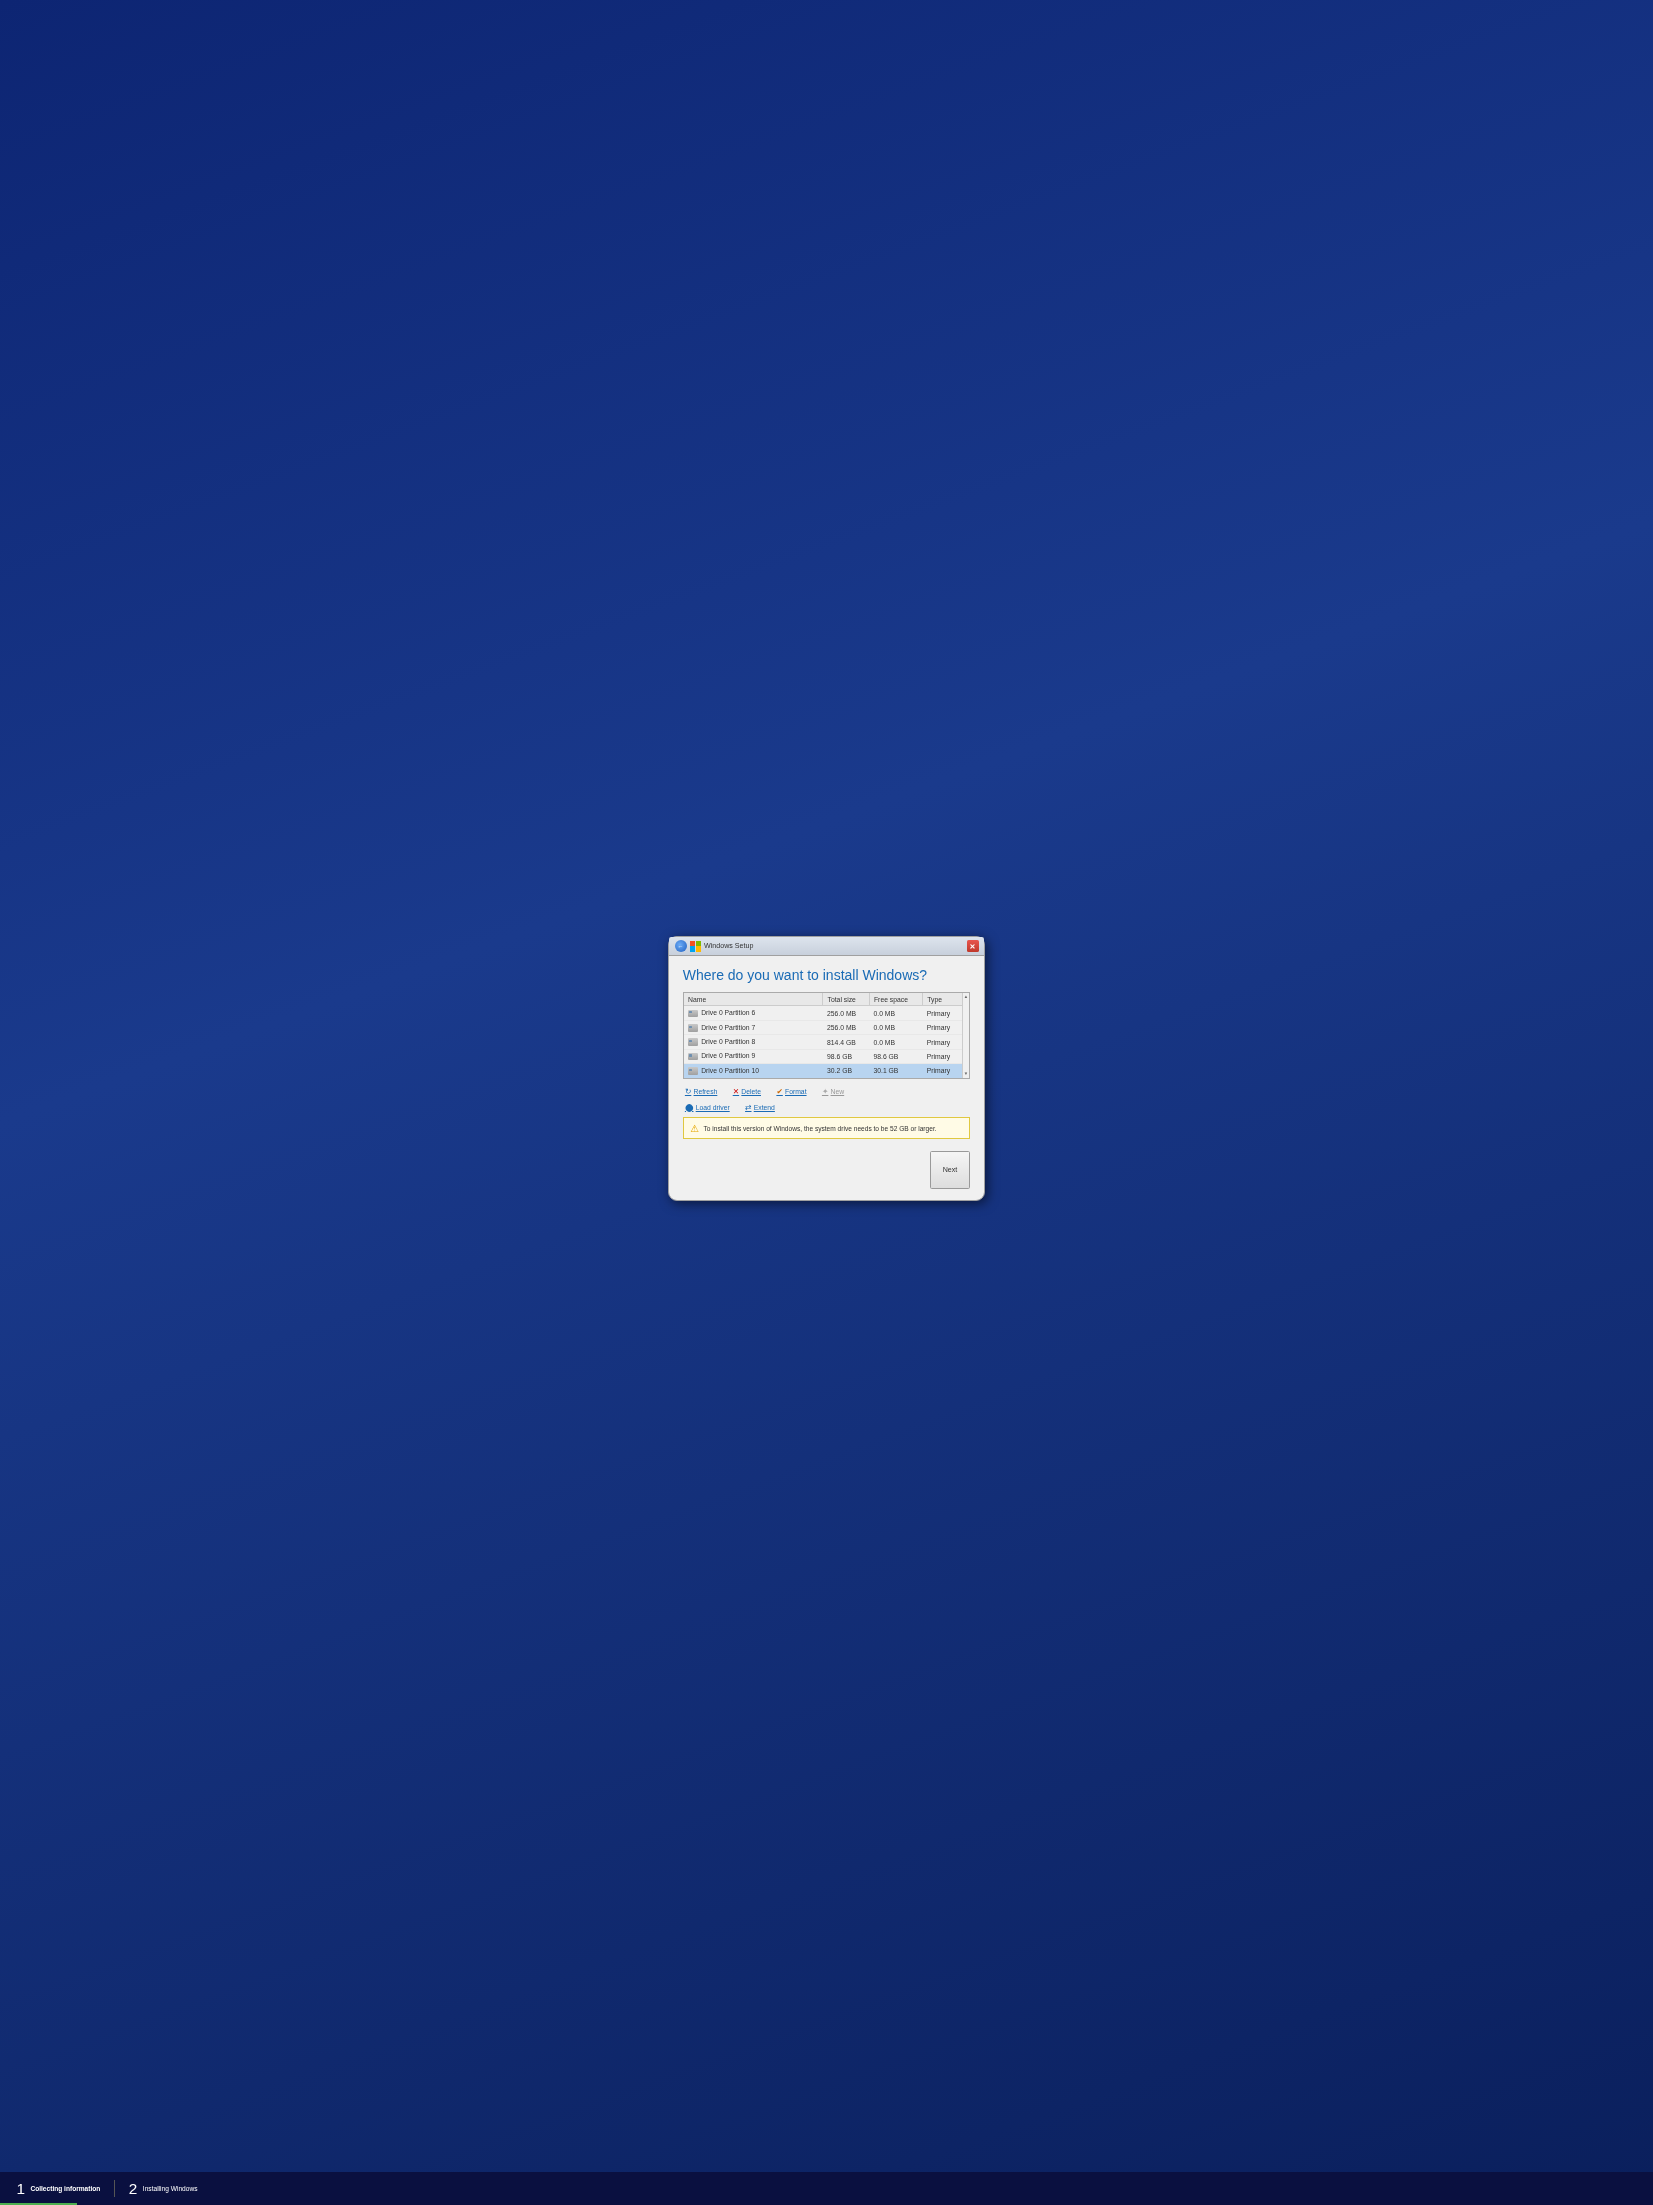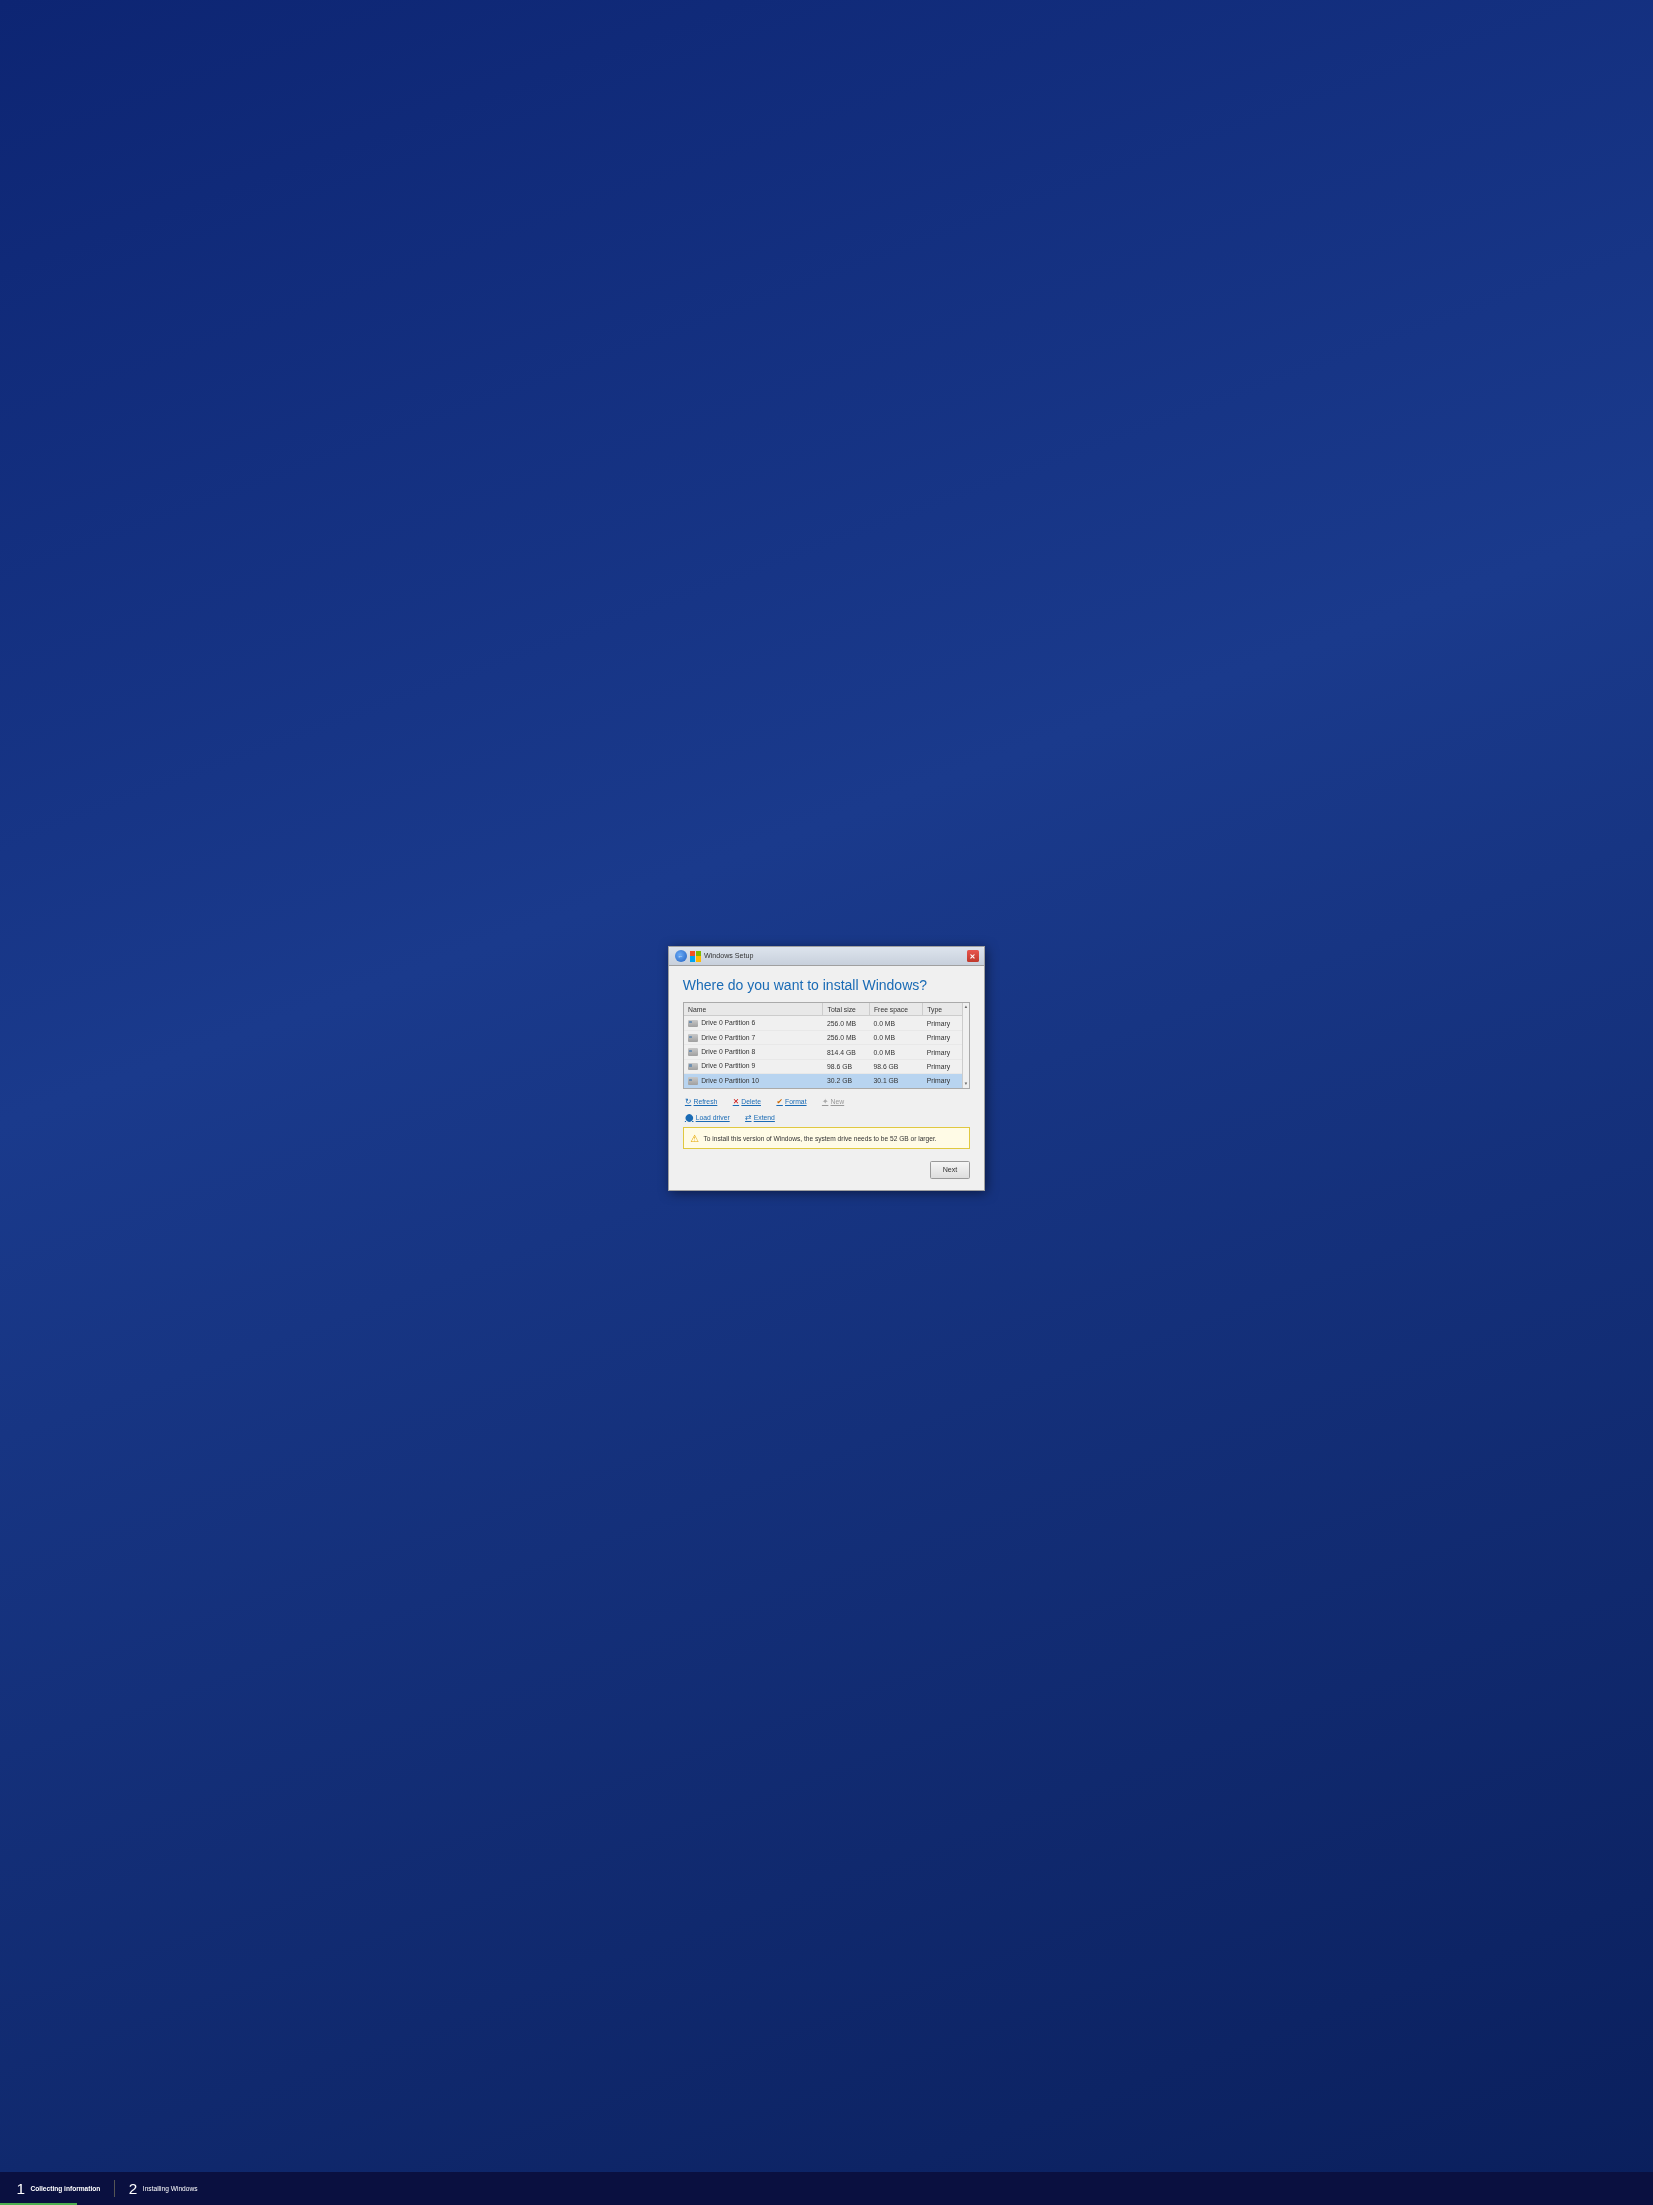--- a/index.html
+++ b/index.html
@@ -23,21 +23,21 @@
       display: flex;
       flex-direction: column;
       align-items: center;
       justify-content: center;
       position: relative;
     }
 
     .dialog {
       background: #f0f0f0;
       border: 0.5px solid #a0a0a0;
-      border-radius: 0;
+      border-radius: 9px;
       width: 317px;
       box-shadow: 2.2px 2.2px 11px rgba(0,0,0,0.5);
       position: relative;
       top: -44px;
       margin-top: 20px;
     }
 
     .title-bar {
       background: linear-gradient(to bottom, #dde4ed, #c8d0dc);
       border-bottom: 0.5px solid #a0a0a0;
@@ -216,21 +216,21 @@
       flex-shrink: 0;
     }
 
     .dialog-footer {
       display: flex;
       justify-content: flex-end;
       padding-top: 3.3px;
     }
 
     .next-btn {
-      padding: 4px 12px;
+      padding: 14px 12px;
       background: linear-gradient(to bottom, #f5f5f5, #ddd);
       border: 0.5px solid #999;
       border-radius: 1.6px;
       font-size: 7.1px;
       color: #333;
       cursor: pointer;
     }
 
     .table-wrapper {
       display: flex;

